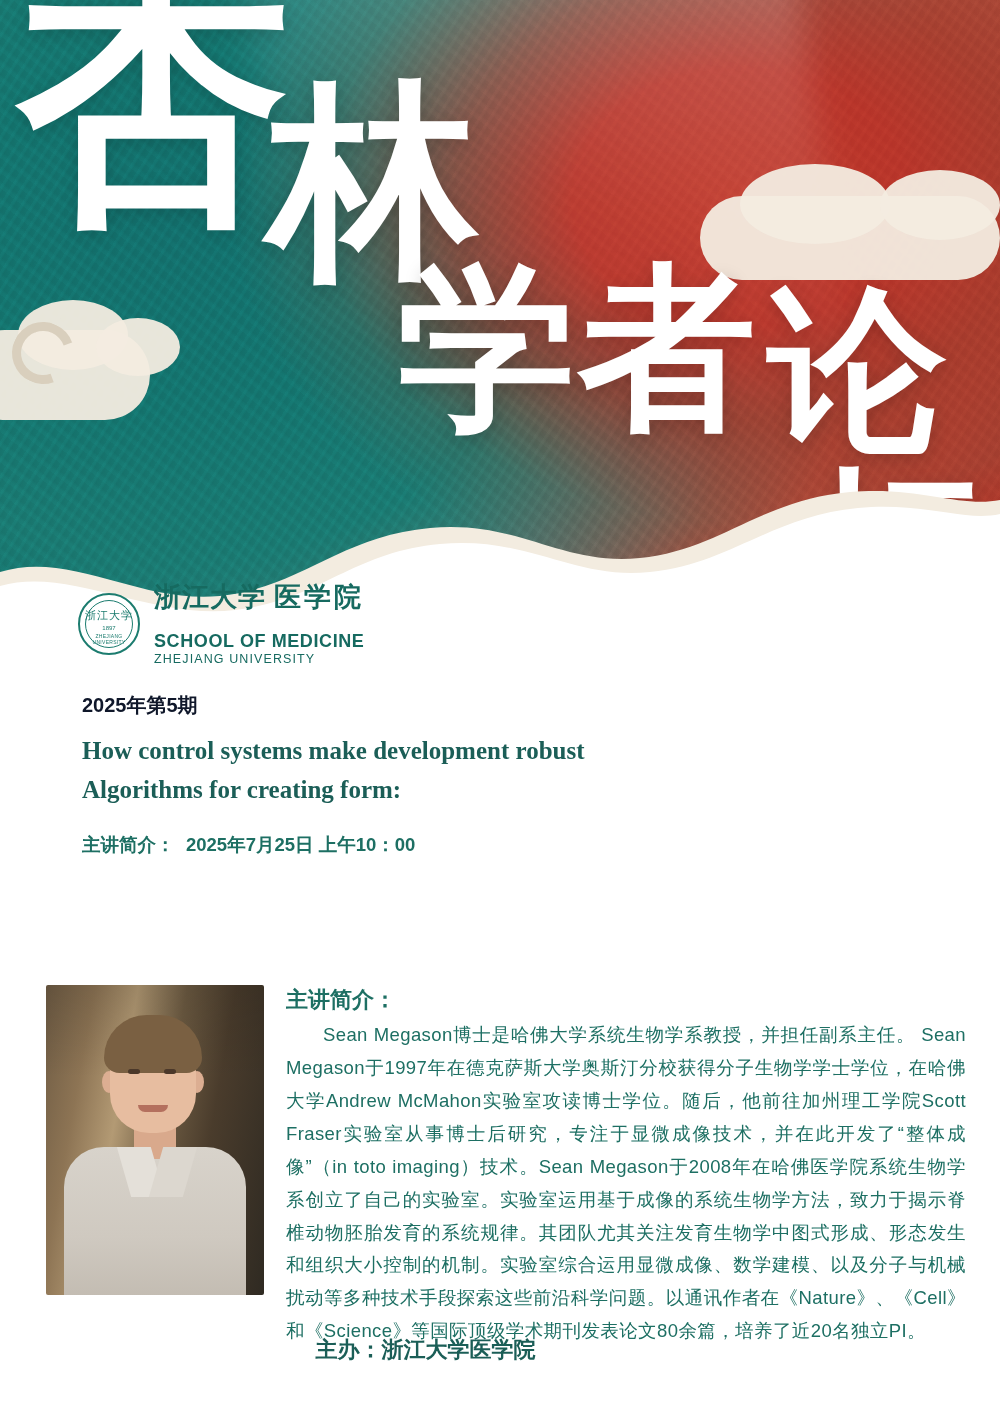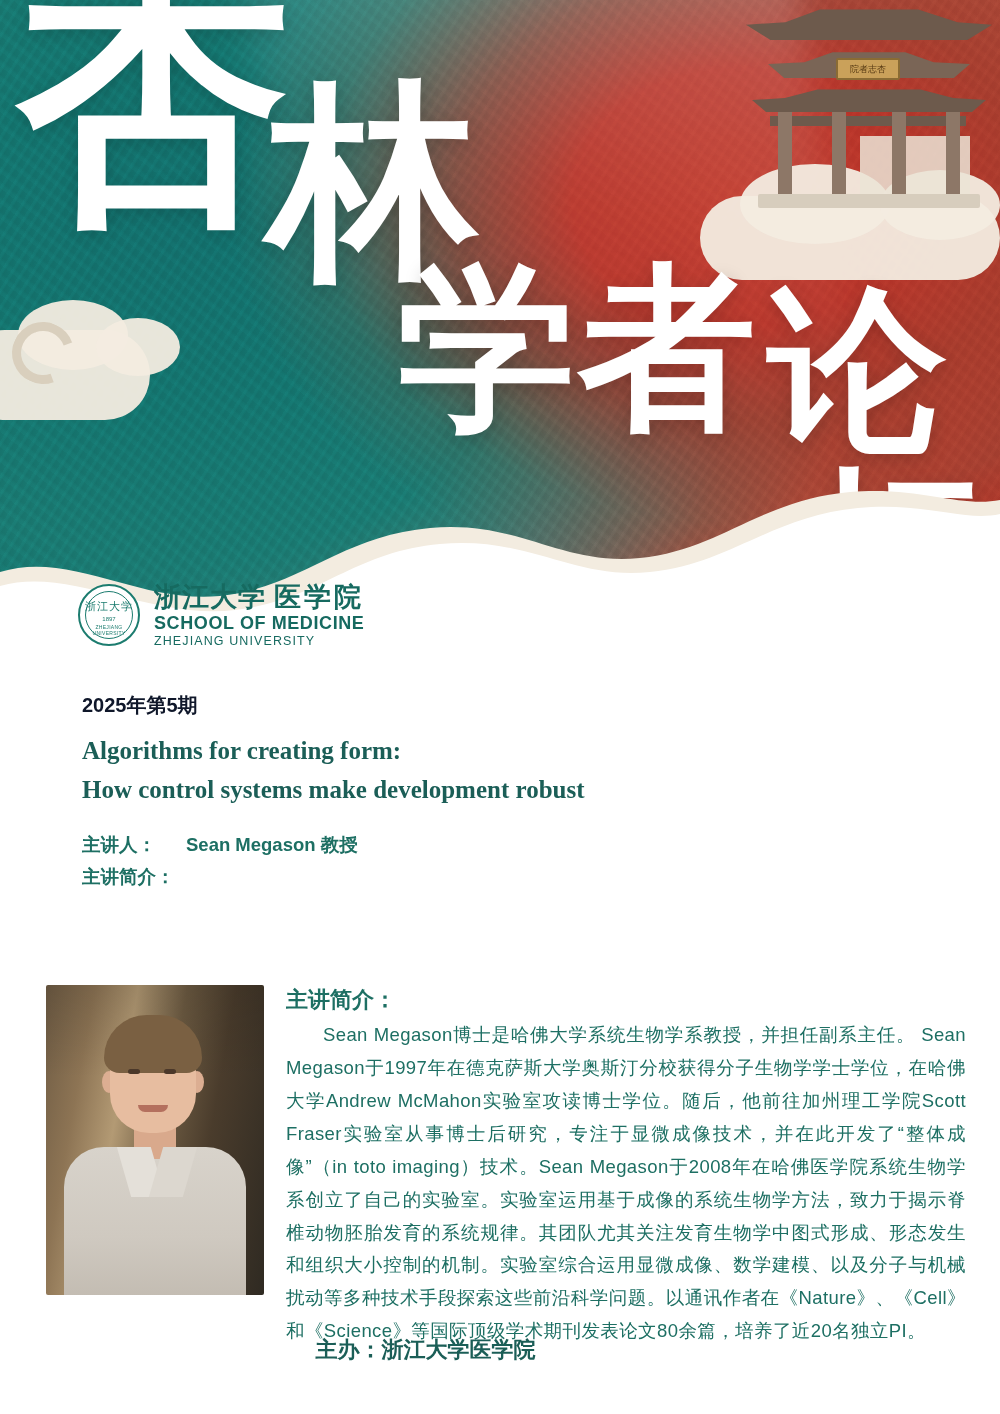--- a/index.html
+++ b/index.html
@@ -139,21 +139,21 @@
   .logo-seal .seal-year {
     position: absolute; left: 0; right: 0; top: 30px; text-align: center;
     font-size: 6px; color: #1c7c6f;
   }
   .logo-text .lt-cn {
     font-family: "DejaVu Serif", "Liberation Serif", serif;
     font-size: 27px; color: #166a60; font-weight: 700; letter-spacing: 1px;
     line-height: 1.1;
   }
   .logo-text .lt-cn .sub { font-size: 27px; font-weight: 700; margin-left: 8px; letter-spacing: 3px; }
-  .logo-text .lt-en1 { font-size: 18px; color: #166a60; font-weight: 700; letter-spacing: .6px; margin-top: 1px; }
+  .logo-text .lt-en1 { font-size: 18px; color: #166a60; font-weight: 700; letter-spacing: .6px; margin-top: 19px; }
   .logo-text .lt-en2 { font-size: 12.5px; color: #166a60; letter-spacing: 1.1px; }
 
   .issue {
     position: absolute; left: 82px; top: 132px;
     font-size: 20px; color: #0f172a; font-weight: 700;
     font-family: "Liberation Sans", sans-serif;
   }
   .talk-title {
     position: absolute; left: 82px; top: 172px; width: 820px;
     font-family: "Liberation Serif", "DejaVu Serif", serif;
@@ -223,33 +223,20 @@
 
   <div class="cloud cloud-l1"></div>
   <div class="cloud cloud-l2"></div>
   <div class="cloud cloud-l3"></div>
   <div class="cloud-swirl"></div>
 
   <div class="cloud cloud-r1"></div>
   <div class="cloud cloud-r2"></div>
   <div class="cloud cloud-r3"></div>
 
-  <div class="pavilion">
-    <div class="pav-roof"></div>
-    <div class="pav-roof2"></div>
-    <div class="pav-plaque">院者志杏</div>
-    <div class="pav-roof3"></div>
-    <div class="pav-beam"></div>
-    <div class="pav-wall"></div>
-    <div class="pav-col pav-c1"></div>
-    <div class="pav-col pav-c2"></div>
-    <div class="pav-col pav-c3"></div>
-    <div class="pav-col pav-c4"></div>
-    <div class="pav-base"></div>
-  </div>
 
   <div class="title-cn t-xing">杏</div>
   <div class="title-cn t-lin">林</div>
   <div class="title-cn t-xue">学</div>
   <div class="title-cn t-zhe">者</div>
   <div class="title-cn t-lun">论</div>
   <div class="title-cn t-tan">坛</div>
 
   <svg class="hero-wave" viewBox="0 0 1000 210" preserveAspectRatio="none">
     <path d="M0,118 C70,96 140,150 220,142 C300,134 340,82 430,74 C520,66 560,112 640,104 C720,96 760,46 850,38 C920,32 960,54 1000,46 L1000,210 L0,210 Z" fill="#f3ece0"></path>
@@ -270,31 +257,28 @@
         <span>浙江大学</span><span class="sub">医学院</span>
       </div>
       <div class="lt-en1">SCHOOL OF MEDICINE</div>
       <div class="lt-en2">ZHEJIANG UNIVERSITY</div>
     </div>
   </div>
 
   <div class="issue">2025年第5期</div>
 
   <div class="talk-title">
+    <div>How control systems make development robust</div>
     <div>Algorithms for creating form:</div>
-    <div>How control systems make development robust</div>
   </div>
 
   <div class="meta">
     <div class="meta-row">
-      <div class="meta-label">主讲人：</div>
-      <div class="meta-value">Sean Megason 教授</div>
-    </div>
-    <div class="meta-row">
       <div class="meta-label">主讲简介：</div>
+      <div class="meta-value">2025年7月25日 上午10：00</div>
     </div>
   </div>
 
   <div class="bio-wrap">
     <div class="portrait">
       <div class="p-shirt"></div>
       <div class="p-neck"></div>
       <div class="p-collar-l"></div>
       <div class="p-collar-r"></div>
       <div class="p-ear-l"></div>

